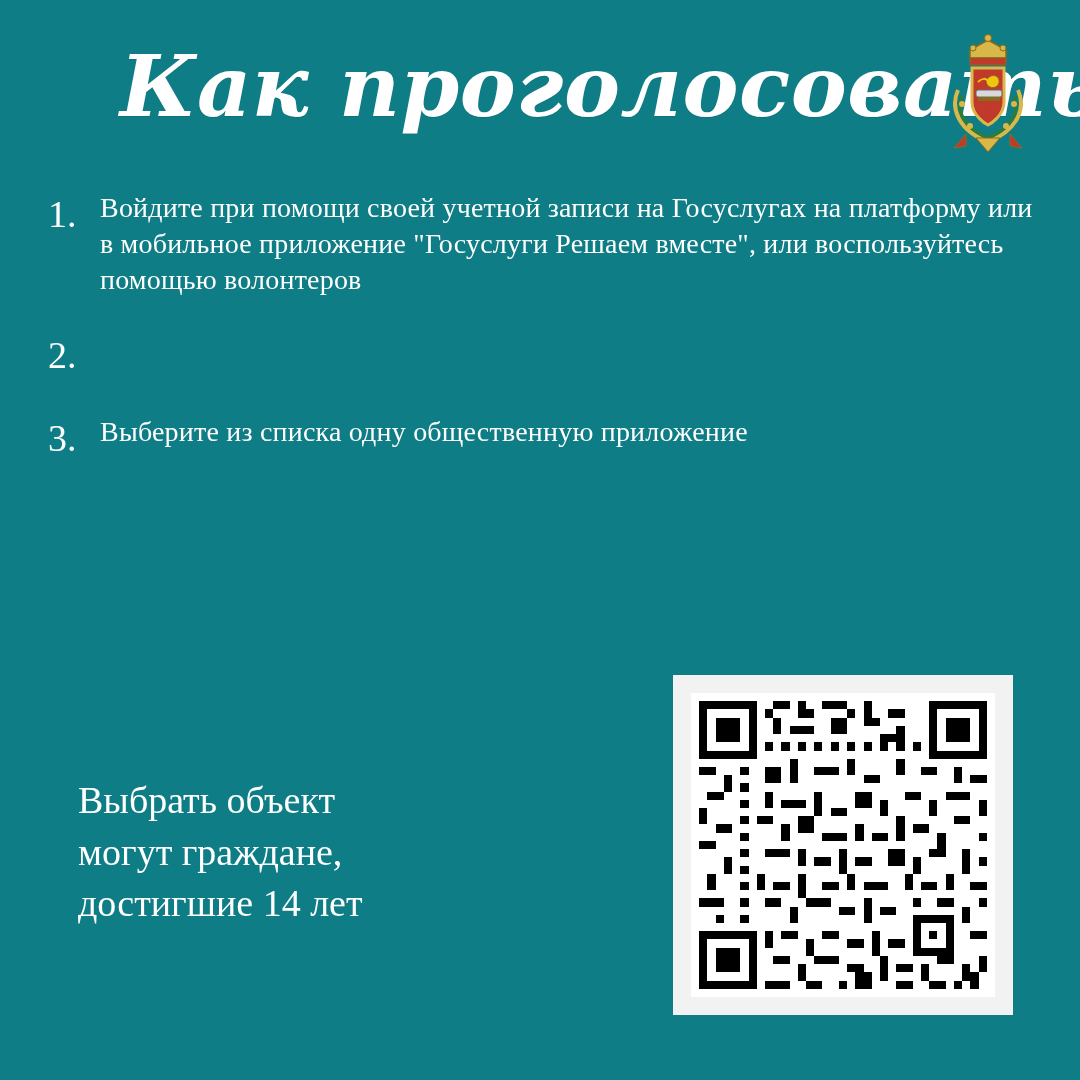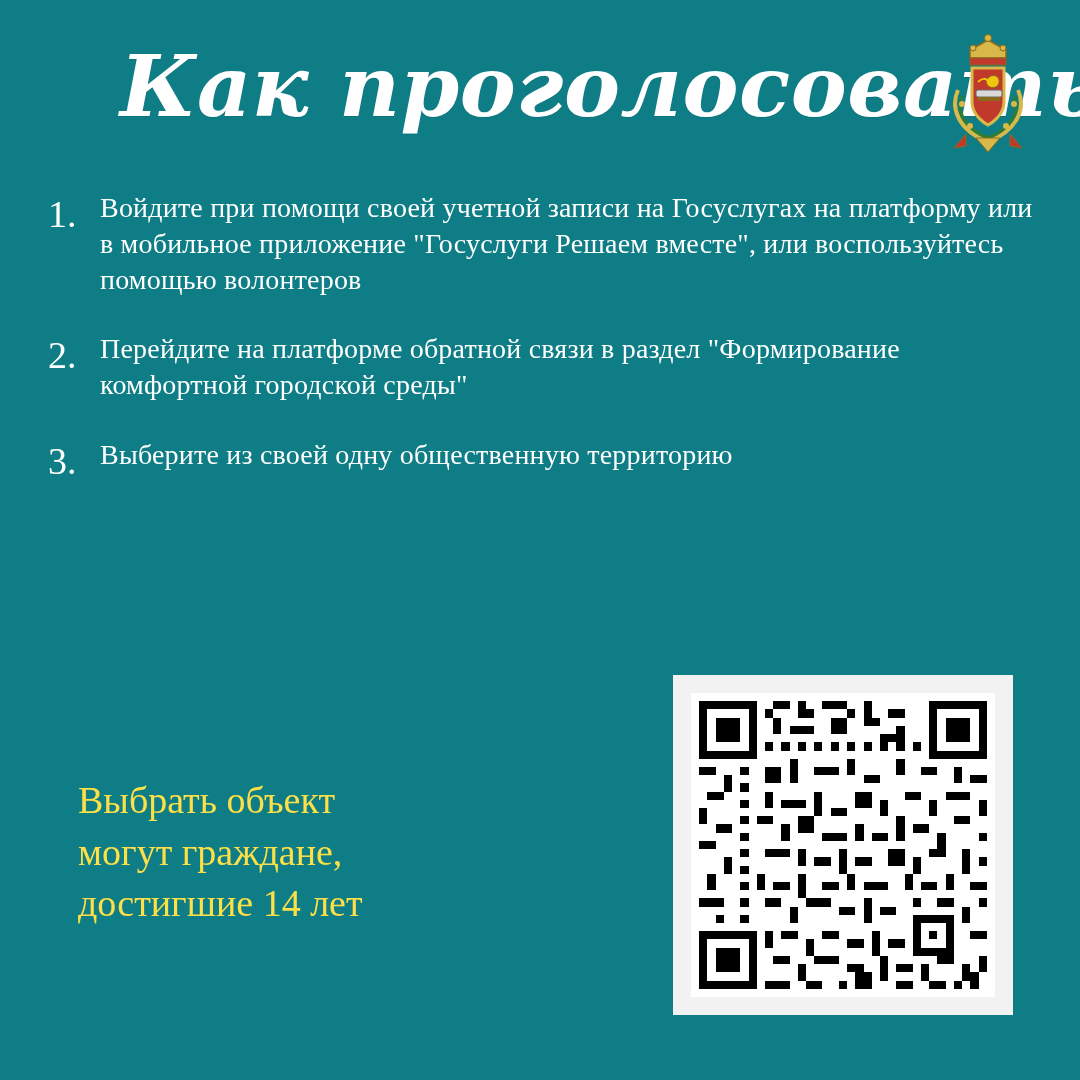--- a/index.html
+++ b/index.html
@@ -84,21 +84,21 @@
   .item-2 .body-text { max-width: 900px; }
   .item-3 .body-text { max-width: 860px; }
   
   .note {
     position: absolute;
     left: 78px;
     top: 775px;
     width: 520px;
     font-size: 38px;
     line-height: 1.36;
-    color: #fde047;
+    color: #ffffff;
     white-space: pre-line;
   }
   
   .qr-frame {
     position: absolute;
     left: 673px;
     top: 675px;
     width: 340px;
     height: 340px;
     background: #f2f2f2;
@@ -155,25 +155,24 @@
     </div>
   </div>
 
   <div class="list">
     <div class="item item-1">
       <div class="num">1.</div>
       <div class="body-text">Войдите при помощи своей учетной записи на Госуслугах на платформу или в мобильное приложение "Госуслуги Решаем вместе", или воспользуйтесь помощью волонтеров</div>
     </div>
     <div class="item item-2">
       <div class="num">2.</div>
-      <div class="body-text">Перейдите на платформе обратной связи в раздел "Формирование комфортной городской среды"</div>
     </div>
     <div class="item item-3">
       <div class="num">3.</div>
-      <div class="body-text">Выберите из своей одну общественную территорию</div>
+      <div class="body-text">Выберите из списка одну общественную приложение</div>
     </div>
   </div>
 
   <div class="note"> Выбрать объект
  могут граждане,
 достигшие 14 лет</div>
 
   <div class="qr-frame">
     <div class="qr-inner">
       <svg viewBox="0 0 37 37" width="304" height="304" shape-rendering="crispEdges" aria-hidden="true">

